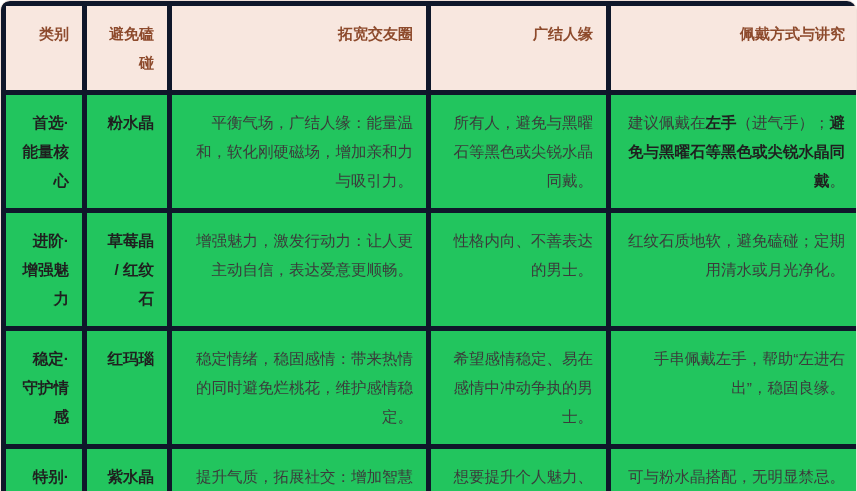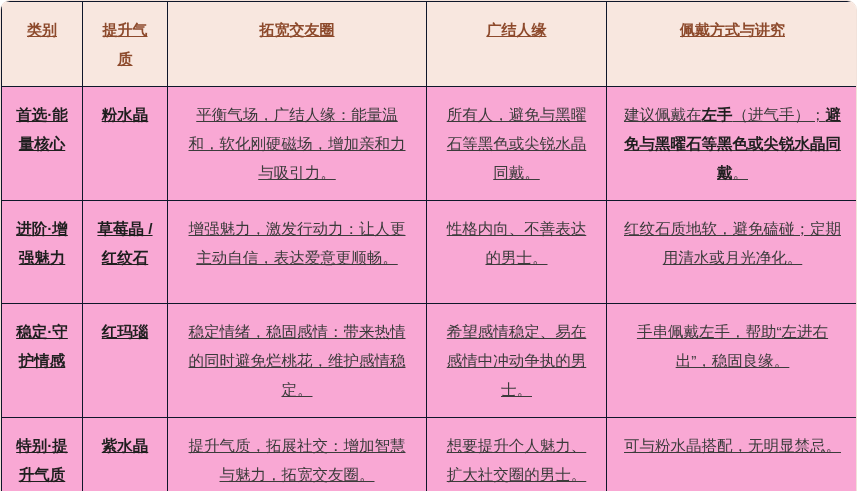--- a/index.html
+++ b/index.html
@@ -14,38 +14,37 @@
     overflow: hidden;
     border: 1px solid #f2e2da;
     background: #fffdfb;
   }
   table {
     width: 100%;
     table-layout: fixed;
     border-collapse: collapse;
   }
   th, td {
-    border: 1px solid #0f172a;
+    border: 5px solid #0f172a;
     vertical-align: top;
-    text-align: center;
+    text-align: right;
     padding: 13px 13px;
     word-break: break-all;
     overflow-wrap: anywhere;
-    text-decoration: underline;
   }
   thead tr { height: 76px; }
   thead th {
     background: #f8e7df;
     color: #8d4a2c;
     font-size: 15px;
     font-weight: 700;
     line-height: 29px;
   }
   tbody td {
-    background: #f9a8d4;
+    background: #22c55e;
     color: #3b3b3b;
     font-size: 15.5px;
     font-weight: 400;
     line-height: 29px;
   }
   tbody td.cell-category,
   tbody td.cell-gem {
     color: #1f1f1f;
     font-weight: 700;
   }
@@ -67,21 +66,21 @@
     <colgroup>
       <col style="width:81px">
       <col style="width:85px">
       <col style="width:259px">
       <col style="width:180px">
       <col style="width:252px">
     </colgroup>
     <thead>
       <tr>
         <th>类别</th>
-        <th>提升气质</th>
+        <th>避免磕碰</th>
         <th>拓宽交友圈</th>
         <th>广结人缘</th>
         <th>佩戴方式与讲究</th>
       </tr>
     </thead>
     <tbody>
       <tr class="row-1">
         <td class="cell-category">首选·能量核心</td>
         <td class="cell-gem">粉水晶</td>
         <td>平衡气场，广结人缘：能量温和，软化刚硬磁场，增加亲和力与吸引力。</td>

